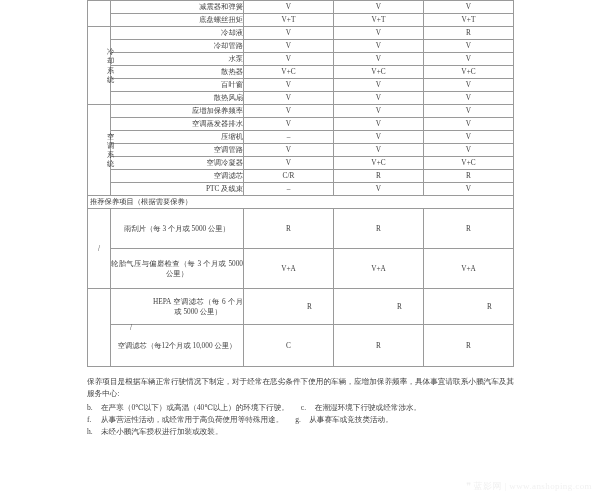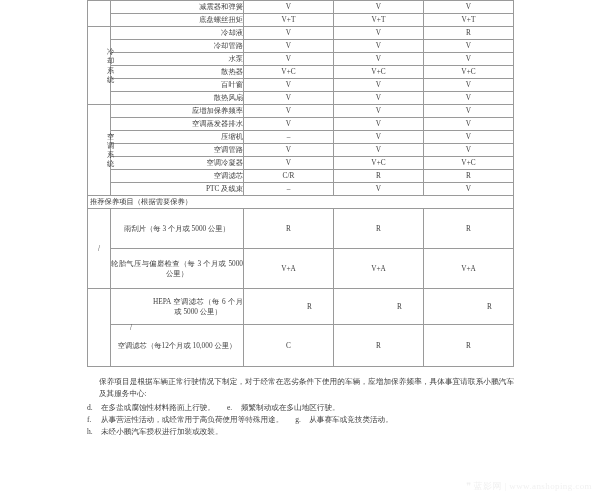--- a/index.html
+++ b/index.html
@@ -90,21 +90,21 @@
     left: 87px;
     top: 376px;
     width: 427px;
     font-size: 7.6px;
     line-height: 1.62;
     color: #3f3f3f;
   }
   .notes .p-lead {
     text-align: justify;
     text-justify: inter-ideograph;
-    margin: 0 0 1px 12px;
+    margin: 0 0 1px 0;
   }
   .notes .bullet {
     margin: 0;
     white-space: nowrap;
     display: block;
   }
   .notes .bullet .lbl {
     display: inline-block;
     width: 14px;
   }
@@ -280,24 +280,24 @@
         <td class="col-val val-top">R</td>
       </tr>
 
     </tbody>
   </table>
 
   <div class="notes">
     <p class="p-lead">保养项目是根据车辆正常行驶情况下制定，对于经常在恶劣条件下使用的车辆，应增加保养频率，具体事宜请联系小鹏汽车及其服务中心:</p>
 
 
-
     <div class="bullet">
-      <span class="lbl">d.</span><span>在多盐或腐蚀性材料路面上行驶。</span><span class="gap"></span><span class="lbl">e.</span><span>频繁制动或在多山地区行驶。</span>
+      <span class="lbl">b.</span><span>在严寒（0℃以下）或高温（40℃以上）的环境下行驶。</span><span class="gap"></span><span class="lbl">c.</span><span>在潮湿环境下行驶或经常涉水。</span>
     </div>
+
 
     <div class="bullet">
       <span class="lbl">f.</span><span>从事营运性活动，或经常用于高负荷使用等特殊用途。</span><span class="gap"></span><span class="lbl">g.</span><span>从事赛车或竞技类活动。</span>
     </div>
 
     <div class="bullet">
       <span class="lbl">h.</span><span>未经小鹏汽车授权进行加装或改装。</span>
     </div>
   </div>
 

